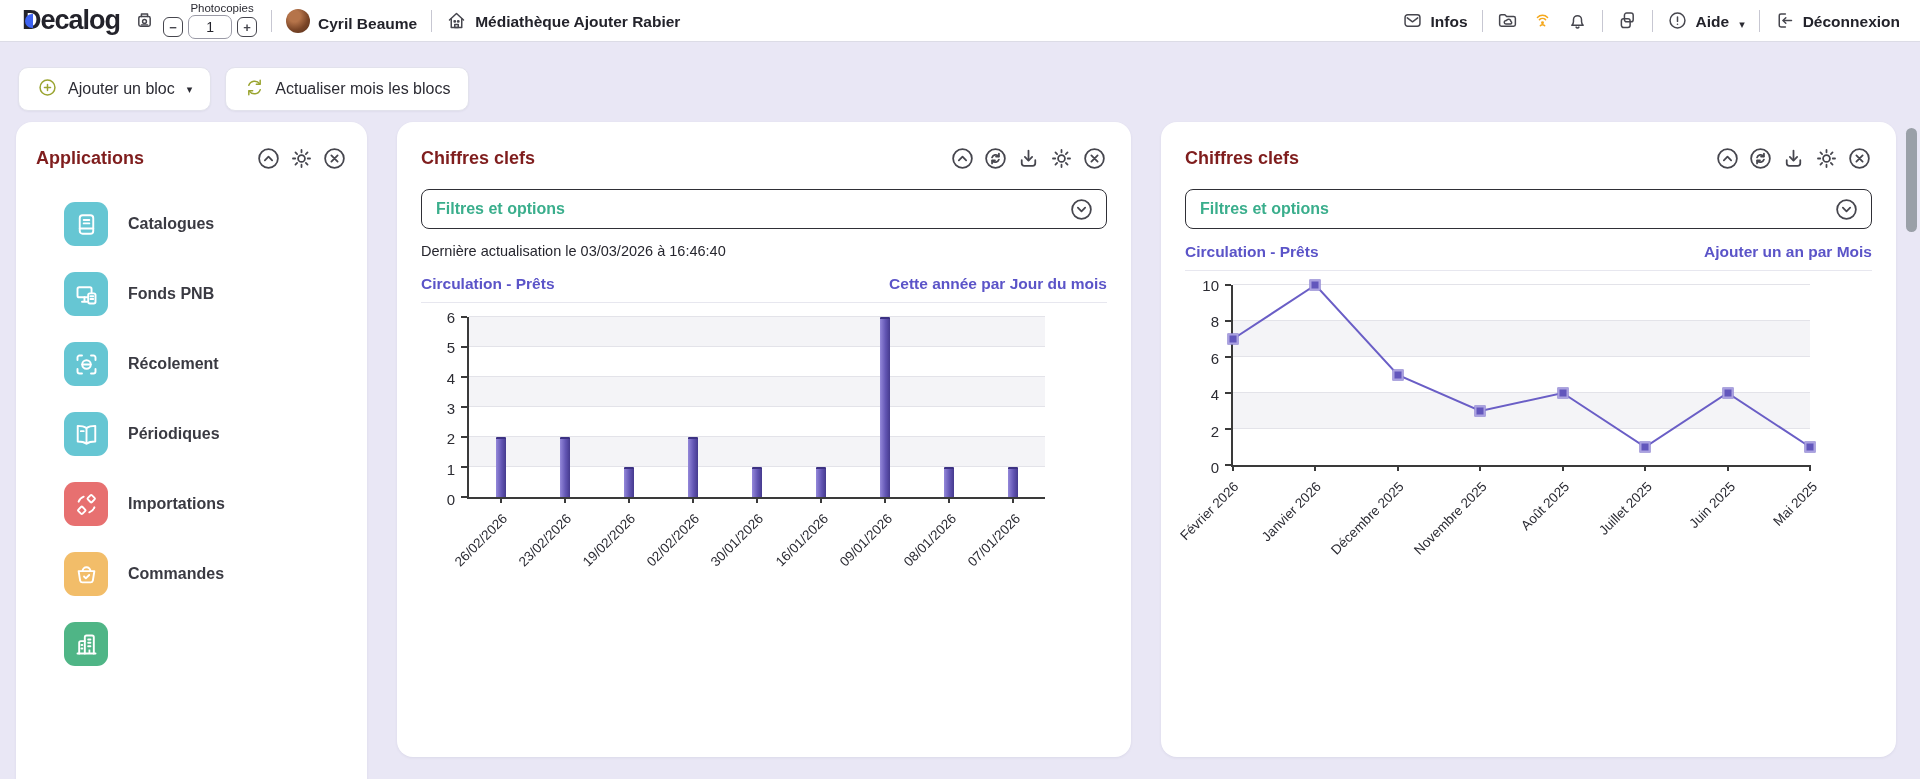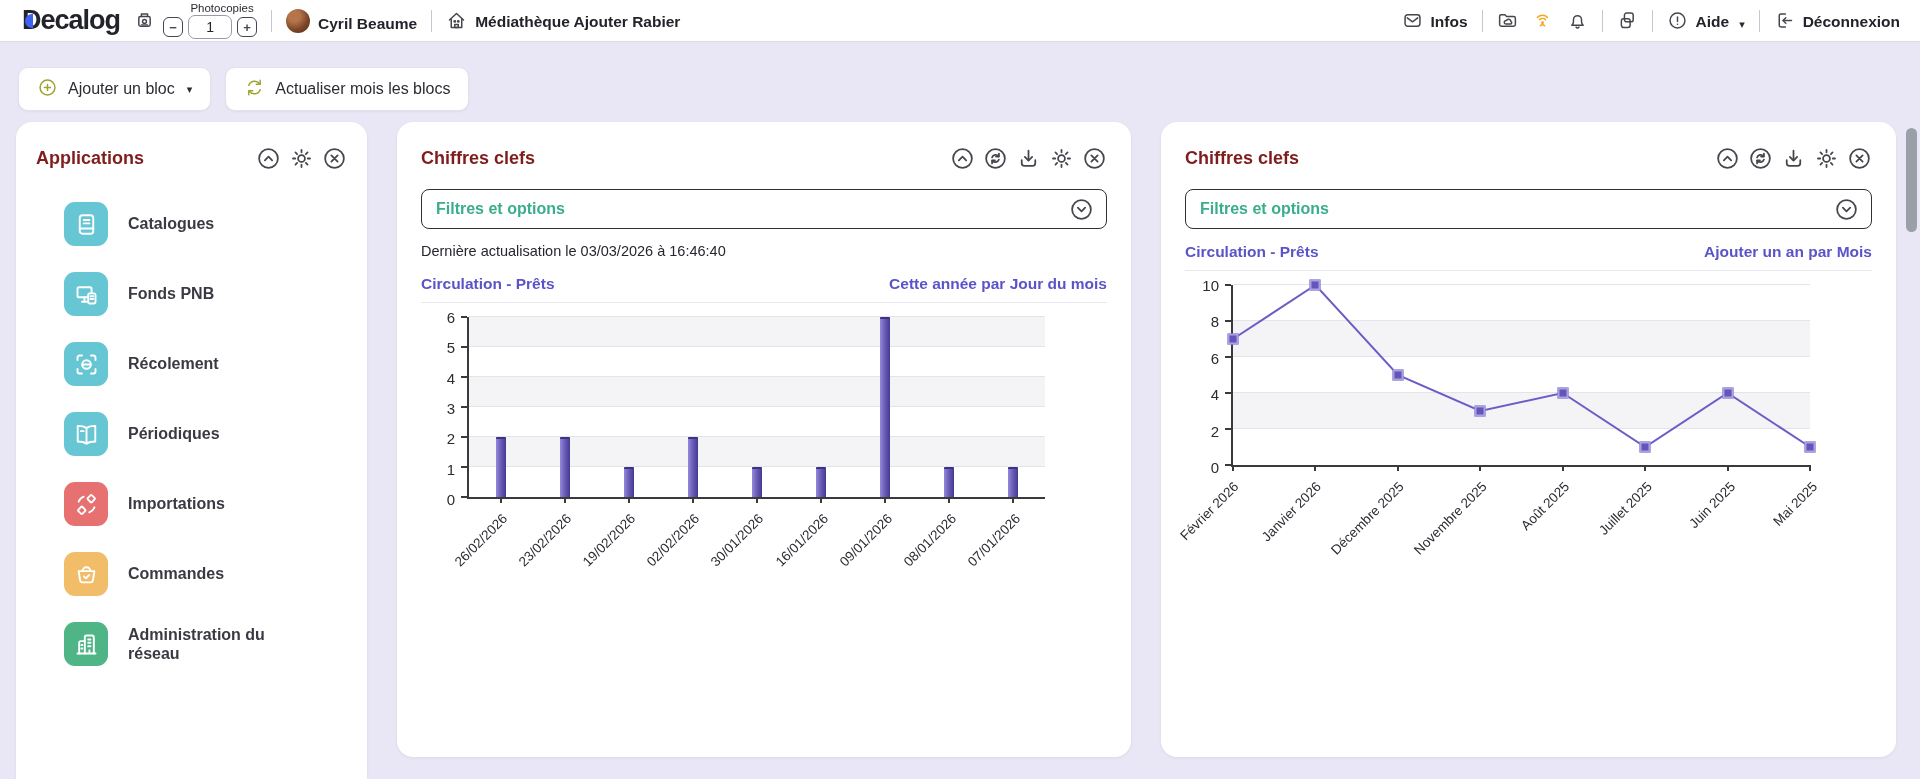--- a/index.html
+++ b/index.html
@@ -318,21 +318,20 @@
             <span class="app-ic" style="background: rgb(79, 181, 134);">
               <svg viewBox="0 0 24 24" fill="none" stroke="#46464e" stroke-width="1.7" stroke-linecap="round" stroke-linejoin="round" style="stroke:#fff">
                 <path d="M10.5 20V5.5A1.5 1.5 0 0 1 12 4h5a1.5 1.5 0 0 1 1.5 1.5V20"></path>
                 <path d="M10.5 9H7a1.5 1.5 0 0 0-1.5 1.5V20"></path>
                 <path d="M4 20h16"></path>
                 <path d="M13.5 7.5h2M13.5 10.5h2M13.5 13.5h2"></path>
                 <rect x="13.8" y="16.5" width="1.6" height="3.5" fill="#fff" stroke="none"></rect>
                 <path d="M7.5 12.5h.8M7.5 15.5h.8"></path>
               </svg>
             </span>
-            <span class="app-label">Administration du réseau</span>
           </div>
         </div>
     </section>
 
     <section class="panel chart-panel">
       <div class="panel-head">
         <span class="panel-title">Chiffres clefs</span>
         <span class="phicons" id="p0-head-icons">
             <span class="pico">
               <svg viewBox="0 0 24 24" fill="none" stroke="#46464e" stroke-width="1.7" stroke-linecap="round" stroke-linejoin="round">

